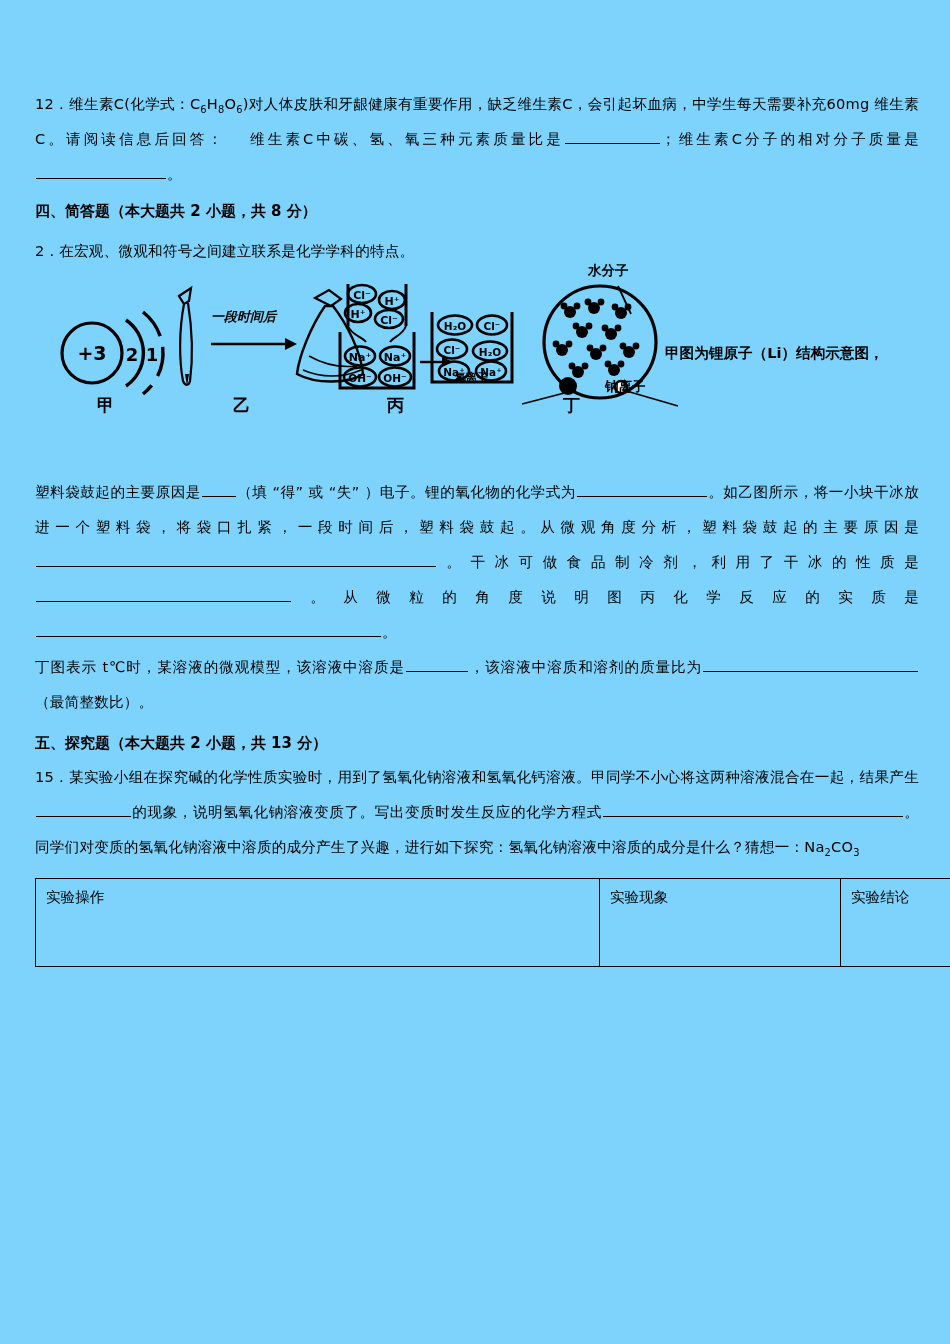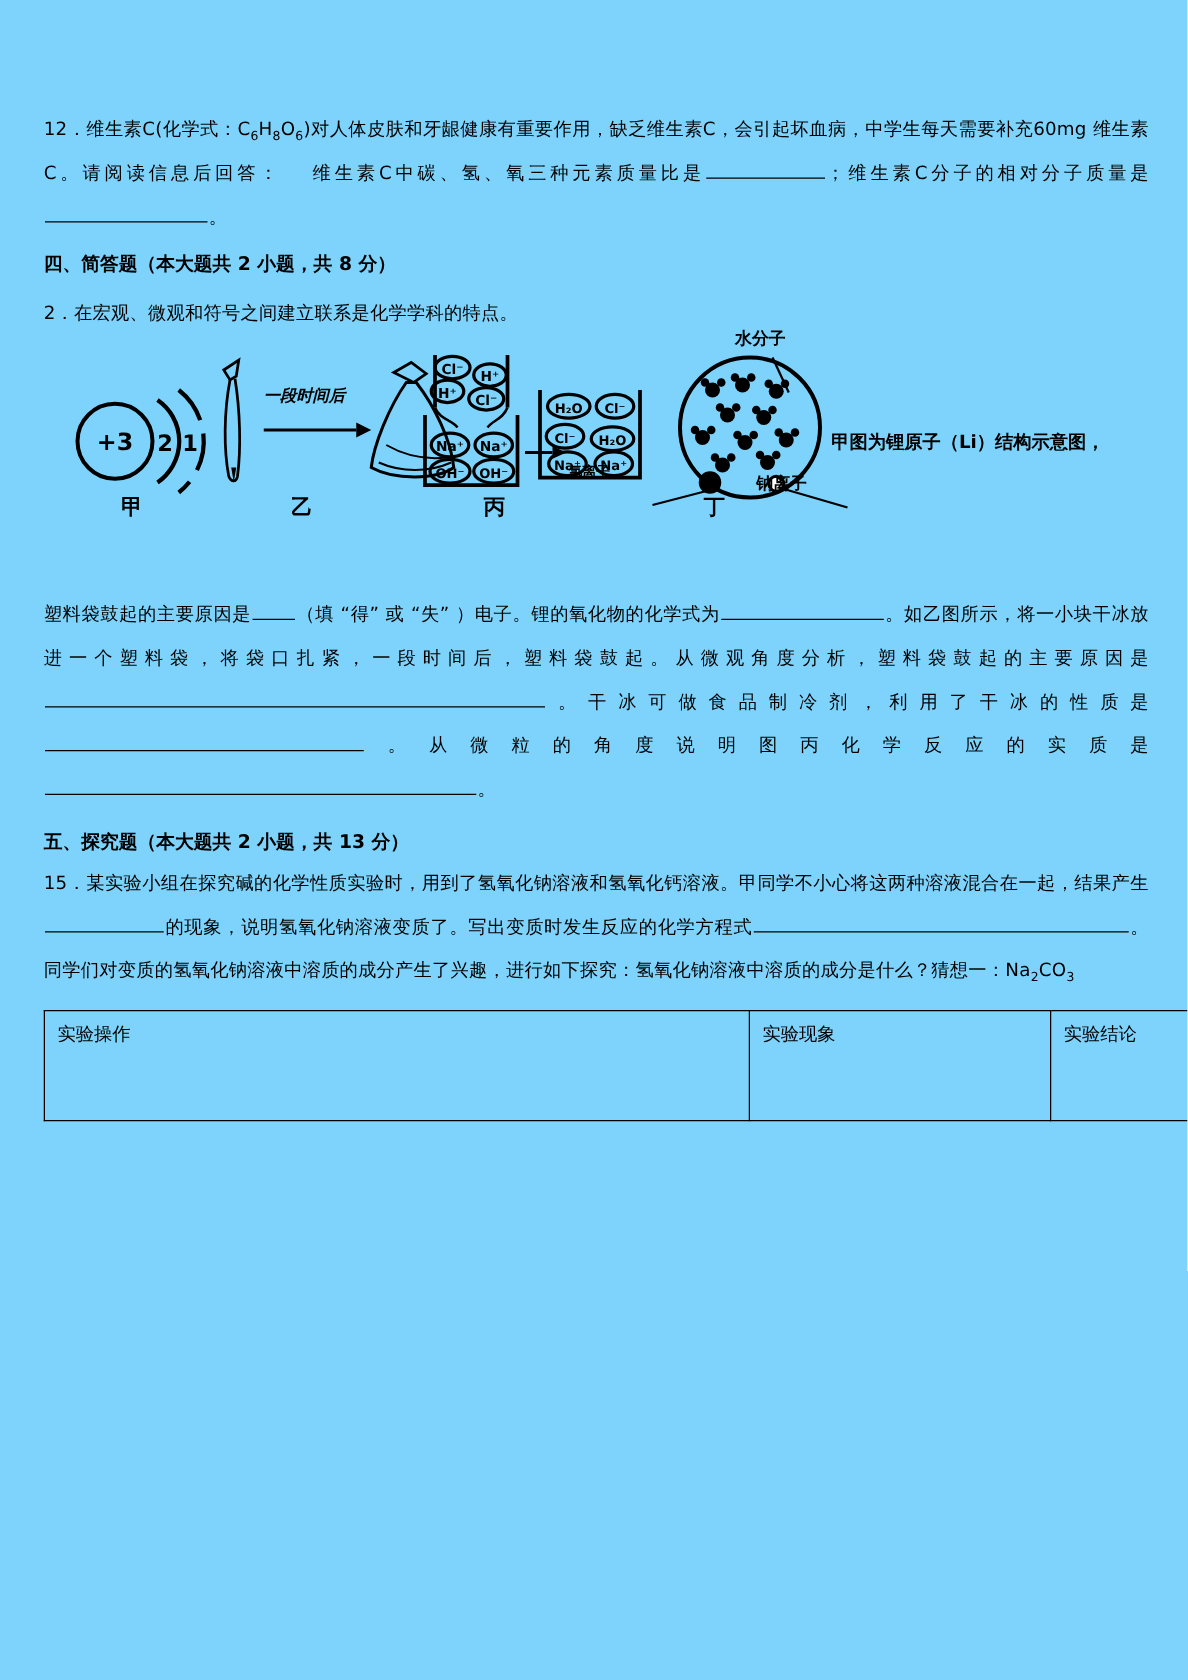--- a/index.html
+++ b/index.html
@@ -243,20 +243,23 @@
       <span class="fig-note" style="left:570px;top:108px;font-size:13.5px">钠离子</span>
       <span class="fig-label" style="left:528px;top:124px">丁</span>
 
       <span class="fig-note" style="left:630px;top:74px">甲图为锂原子（Li）结构示意图，</span>
     </div>
 
     <p class="para" style="margin-top:4px">
       <span>塑料袋鼓起的主要原因是</span><span class="blank b-xs"></span><span>（填 “得” 或 “失” ）电子。锂的氧化物的化学式为</span><span class="blank b-lg"></span><span>。如乙图所示，将一小块干冰放进一个塑料袋，将袋口扎紧，一段时间后，塑料袋鼓起。从微观角度分析，塑料袋鼓起的主要原因是</span><span class="blank b-400"></span><span>。干冰可做食品制冷剂，利用了干冰的性质是</span><span class="blank b-255"></span><span>。从微粒的角度说明图丙化学反应的实质是</span><span class="blank b-340"></span><span>。</span>
     </p>
 
+    <p class="para">
+      <span>丁图表示 t℃时，某溶液的微观模型，该溶液中溶质是</span><span class="blank b-sm"></span><span>，该溶液中溶质和溶剂的质量比为</span><span class="blank b-xxl"></span><span>（最简整数比）。</span>
+    </p>
 
     <p class="section-head" style="margin-top:8px">五、探究题（本大题共 2 小题，共 13 分）</p>
 
     <p class="para q">
       <span>15．</span><span>某实验小组在探究碱的化学性质实验时，用到了氢氧化钠溶液和氢氧化钙溶液。甲同学不小心将这两种溶液混合在一起，结果产生</span><span class="blank b-md"></span><span>的现象，说明氢氧化钠溶液变质了。写出变质时发生反应的化学方程式</span><span class="blank b-300"></span><span>。同学们对变质的氢氧化钠溶液中溶质的成分产生了兴趣，进行如下探究：氢氧化钠溶液中溶质的成分是什么？猜想一：Na</span><sub>2</sub><span>CO</span><sub>3</sub>
     </p>
 
 
     <table class="exp">
       <tbody>

